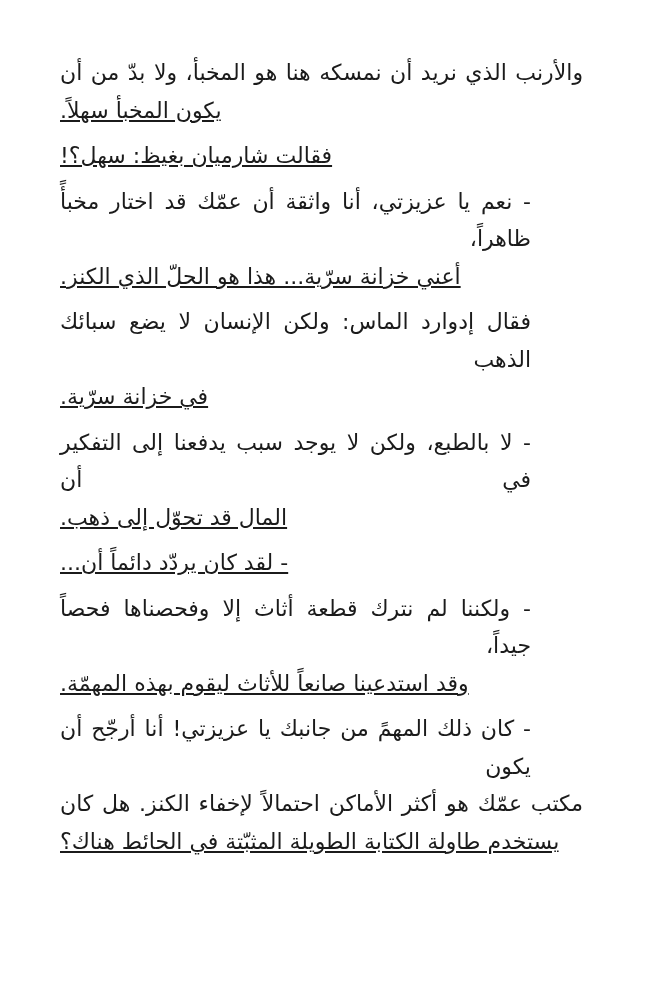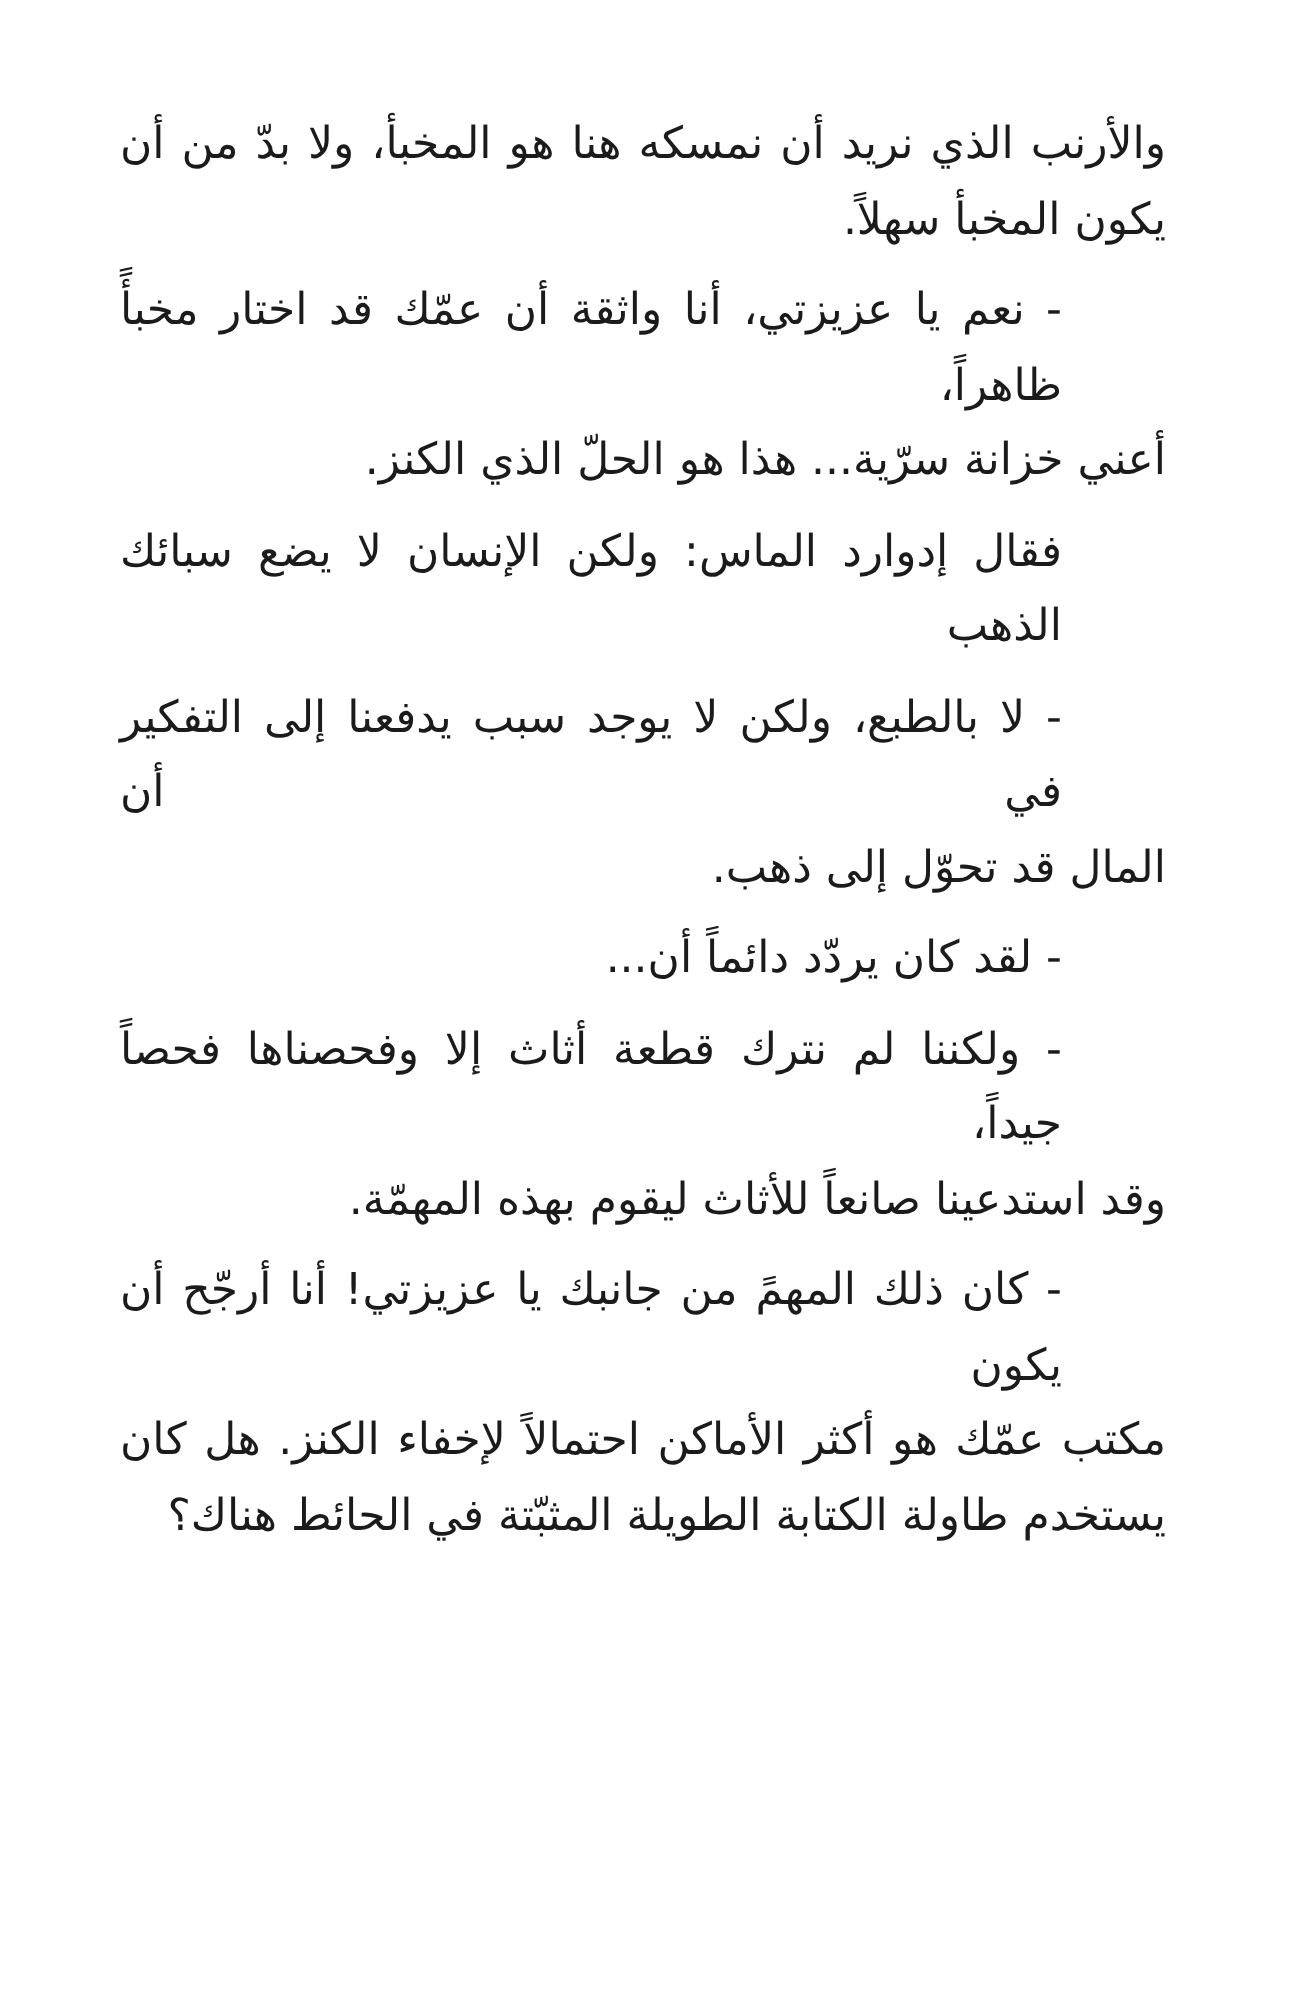--- a/index.html
+++ b/index.html
@@ -29,42 +29,47 @@
     letter-spacing: 0;
   }
   
   .line.just {
     text-align: justify;
     text-align-last: justify;
     text-justify: inter-word;
   }
   
   .line.end {
-    text-align: right;
+    text-align: left;
+    text-decoration: underline;
   }
   
   .line.indent {
     padding-right: 52px;
   }
 </style>
 </head>
 <body>
 
 <div class="page">
   <div style="color: rgb(27, 27, 27);">
       <div class="para">
         <div class="line just">والأرنب الذي نريد أن نمسكه هنا هو المخبأ، ولا بدّ من أن</div>
         <div class="line end">يكون المخبأ سهلاً.</div>
       </div>
       <div class="para">
+        <div class="line end indent">فقالت شارميان بغيظ: سهل؟!</div>
+      </div>
+      <div class="para">
         <div class="line just indent">- نعم يا عزيزتي، أنا واثقة أن عمّك قد اختار مخبأً ظاهراً،</div>
         <div class="line end">أعني خزانة سرّية... هذا هو الحلّ الذي الكنز.</div>
       </div>
       <div class="para">
         <div class="line just indent">فقال إدوارد الماس: ولكن الإنسان لا يضع سبائك الذهب</div>
+        <div class="line end">في خزانة سرّية.</div>
       </div>
       <div class="para">
         <div class="line just indent">- لا بالطبع، ولكن لا يوجد سبب يدفعنا إلى التفكير في أن</div>
         <div class="line end">المال قد تحوّل إلى ذهب.</div>
       </div>
       <div class="para">
         <div class="line end indent">- لقد كان يردّد دائماً أن...</div>
       </div>
       <div class="para">
         <div class="line just indent">- ولكننا لم نترك قطعة أثاث إلا وفحصناها فحصاً جيداً،</div>

